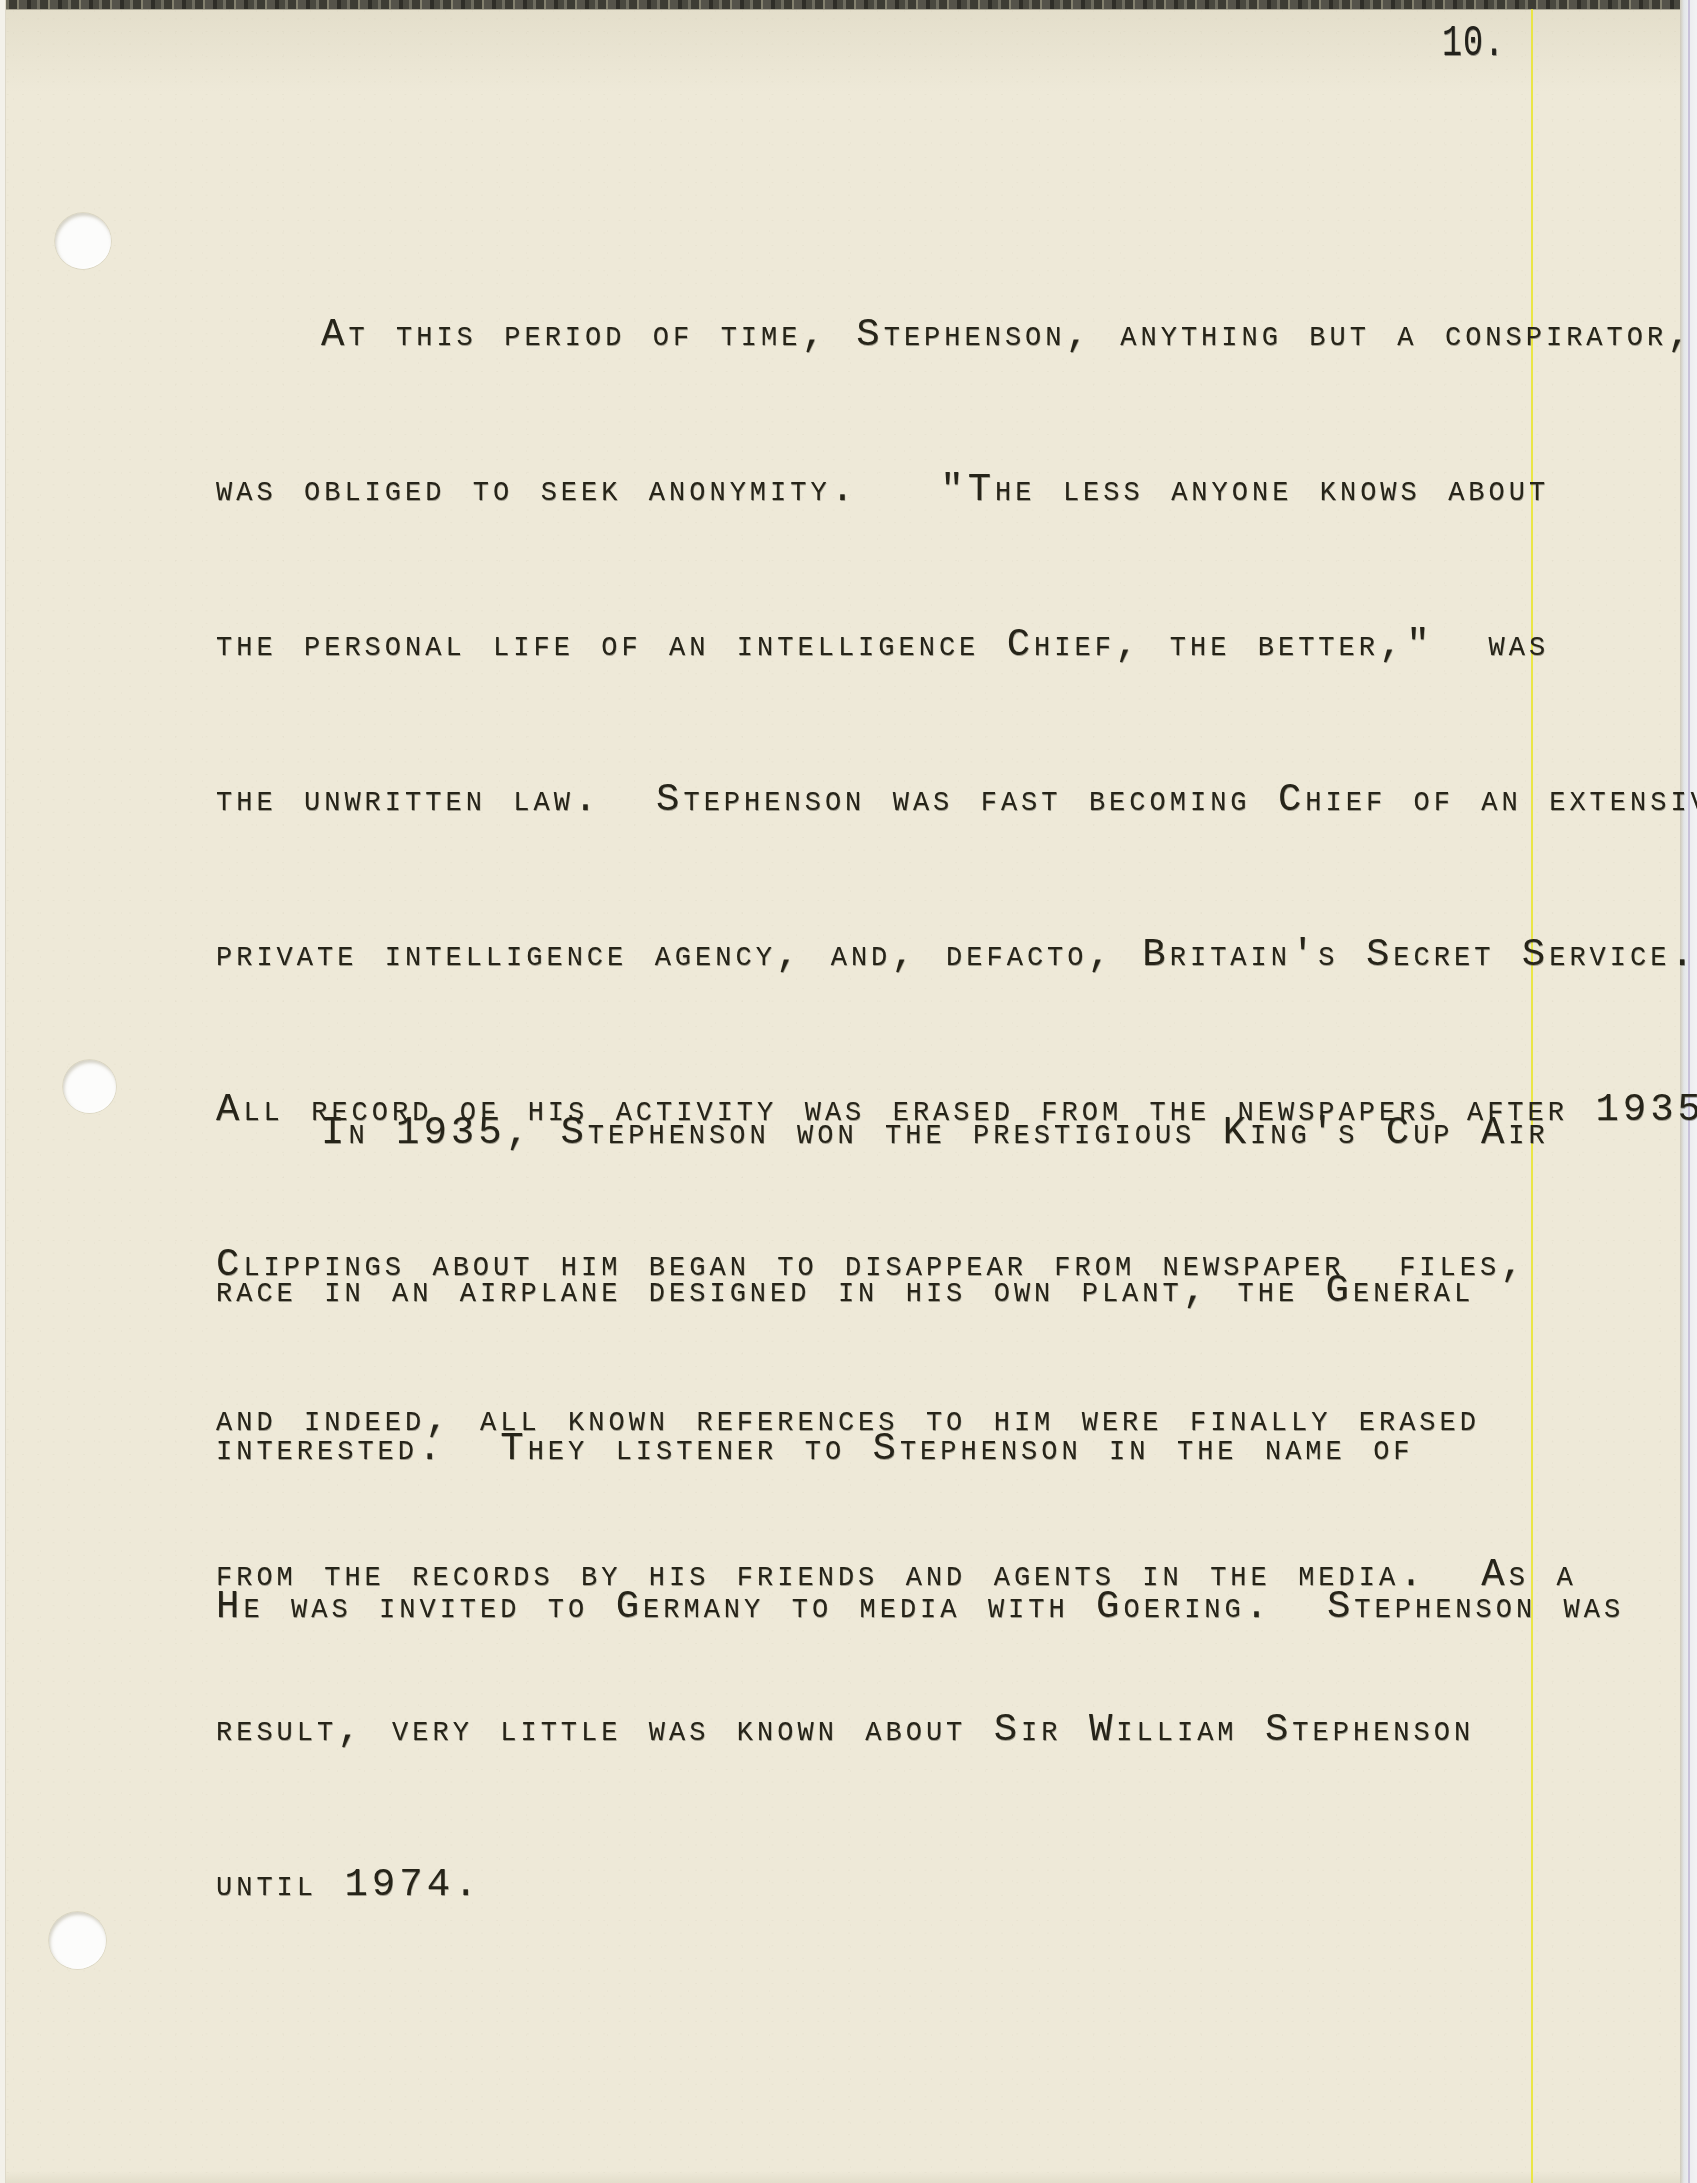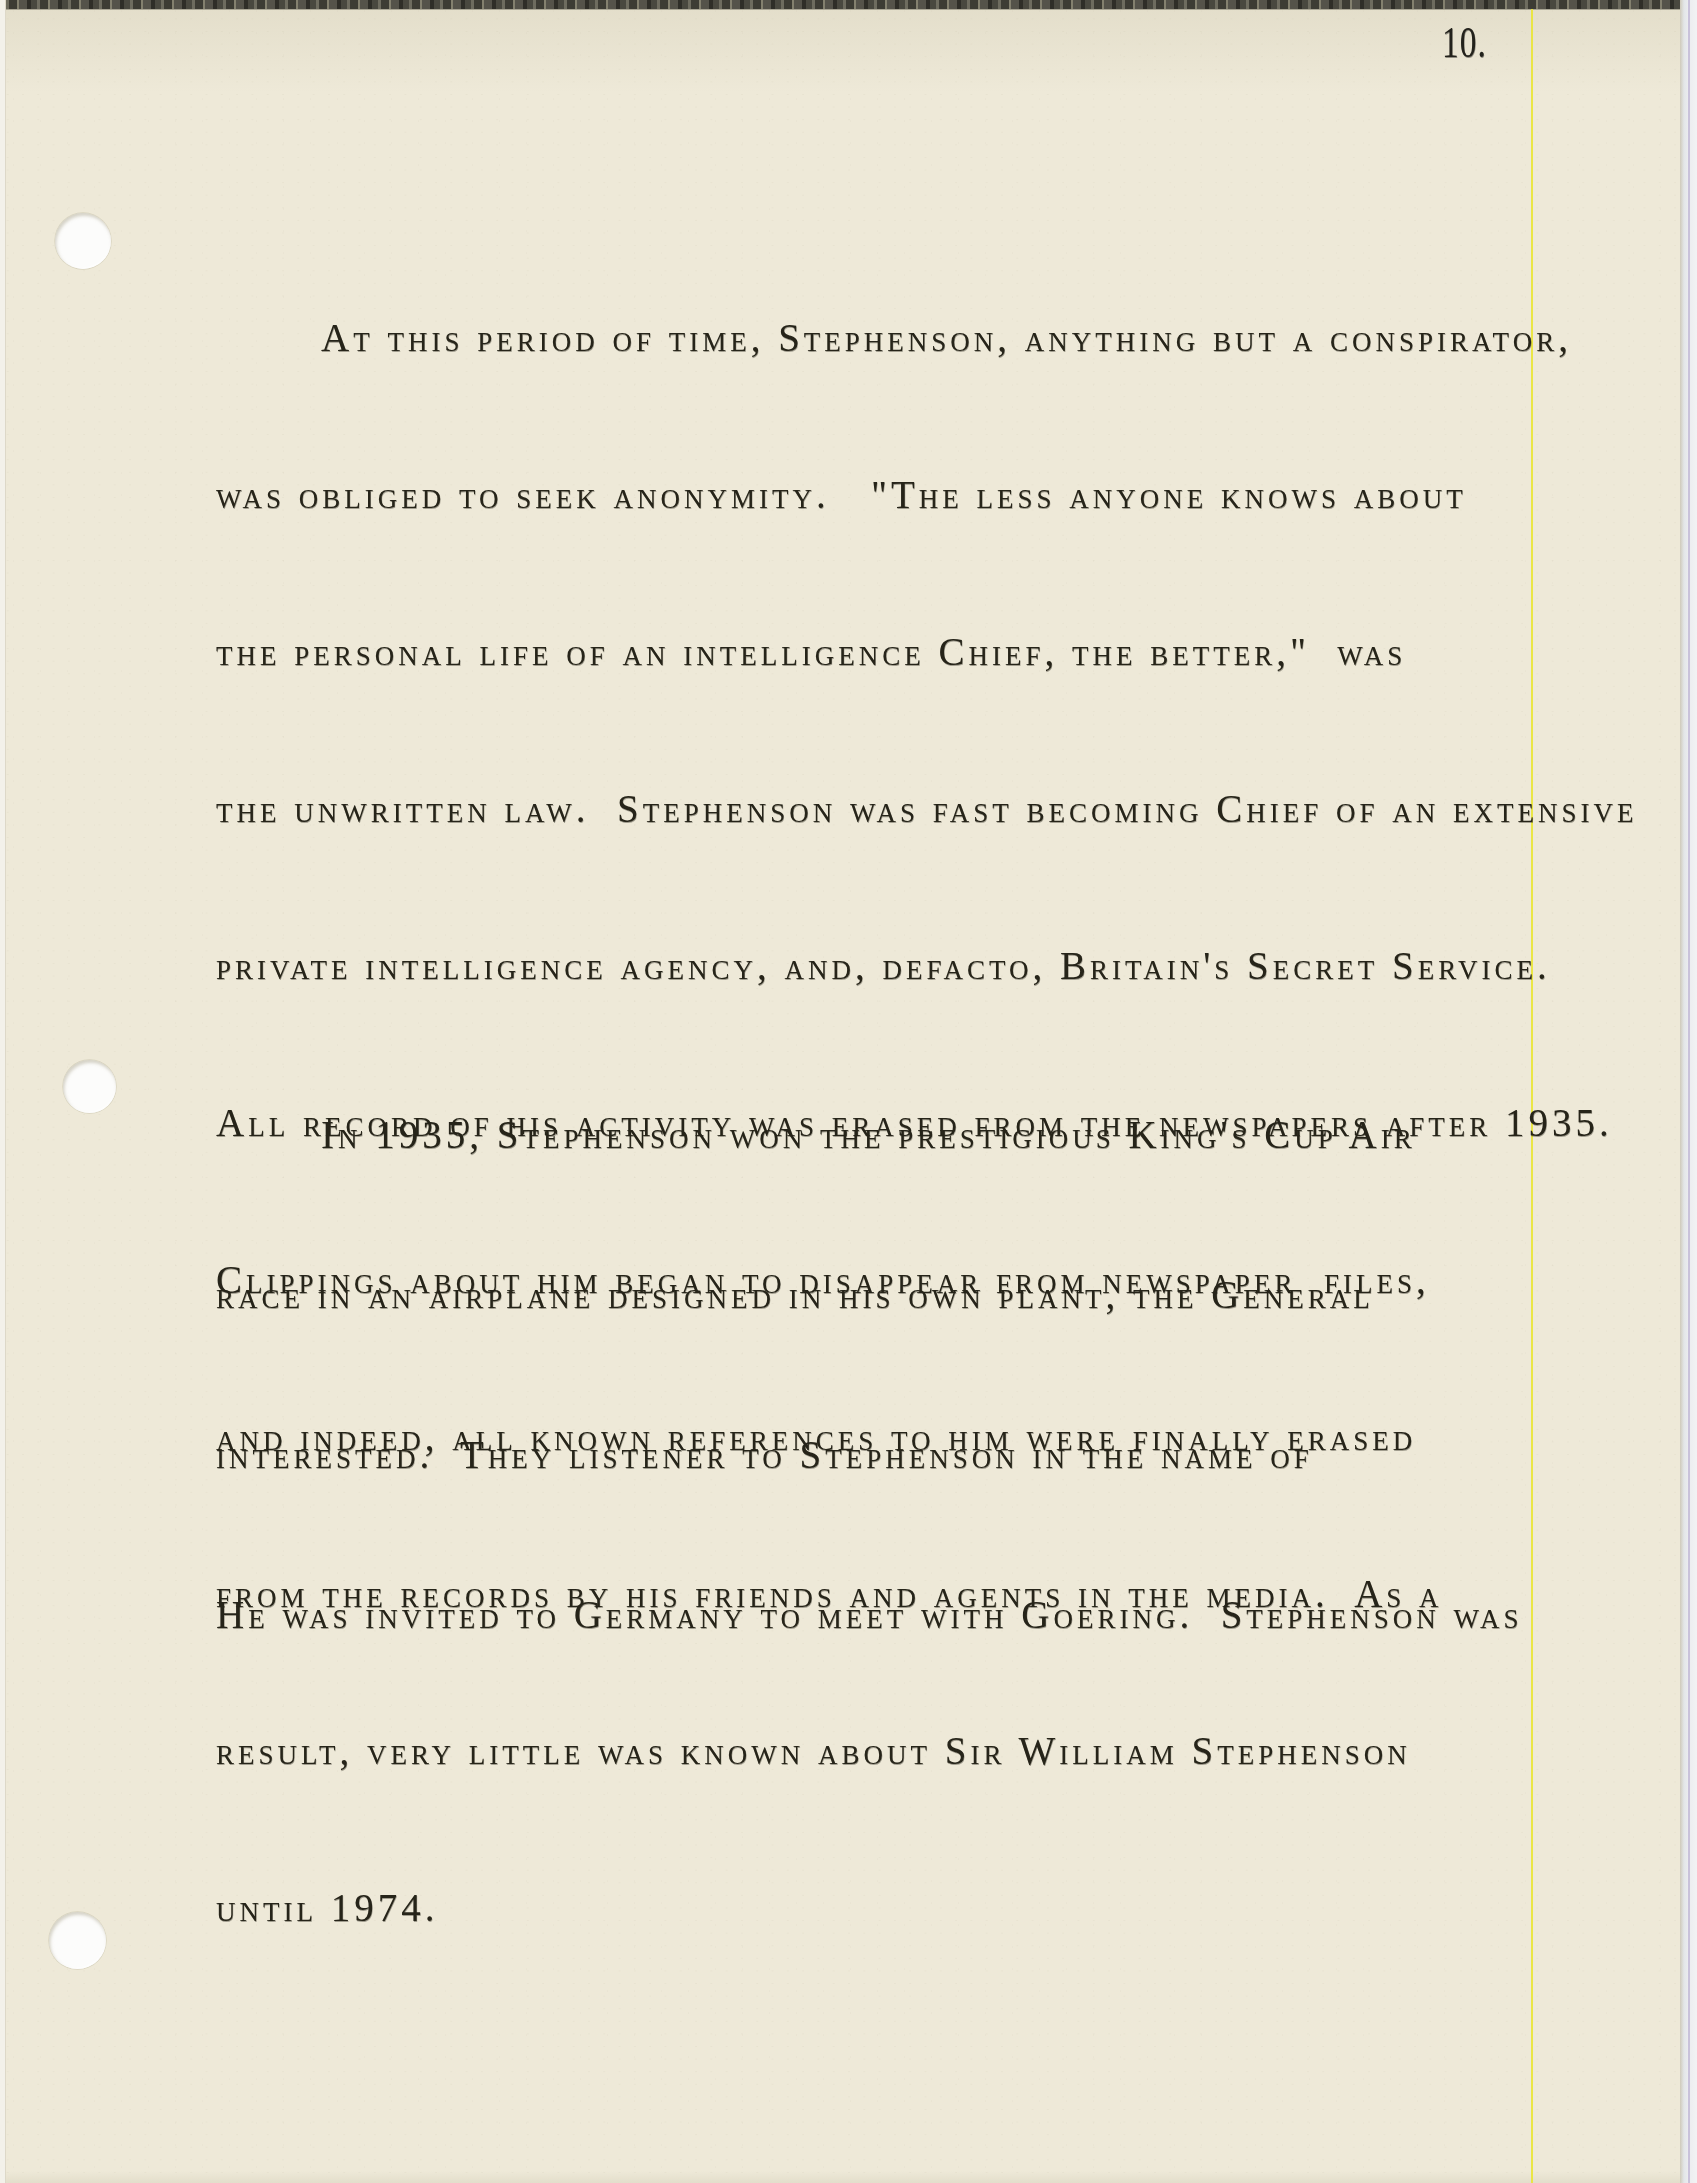--- a/index.html
+++ b/index.html
@@ -1,21 +1,21 @@
 <!DOCTYPE html>
 <html style="font-size:10.7px"><head>
 <meta charset="utf-8">
 <style>
   html, body { margin: 0; padding: 0; background: #d8d8d4; }
   .scan {
     position: relative;
     width: 1697px;
     height: 2183px;
     overflow: hidden;
-    font-family: Liberation Serif, serif;
+    font-family: Liberation Mono, monospace;
     background: #e9e5d4;
   }
   .paper {
     position: absolute;
     inset: 0;
     background-color: #eee9d8;
     background-image:
       linear-gradient(180deg, rgba(185,178,148,0.22) 0%, rgba(185,178,148,0.0) 93px),
       linear-gradient(0deg, rgba(165,158,128,0.15) 0%, rgba(165,158,128,0.0) 12px),
       radial-gradient(rgba(125,115,85,0.055) 0.7px, rgba(0,0,0,0) 1.1px),
@@ -108,21 +108,21 @@
     <div class="line">and indeed, all known references to him were finally erased</div>
     <div class="line">from the records by his friends and agents in the media.  As a</div>
     <div class="line">result, very little was known about Sir William Stephenson</div>
     <div class="line">until 1974.</div>
   </div>
 
   <div class="textcol p2">
     <div class="line indent">In 1935, Stephenson won the prestigious King's Cup Air</div>
     <div class="line">race in an airplane designed in his own plant, the General</div>
     <div class="line">interested.  They listener to Stephenson in the name of</div>
-    <div class="line">He was invited to Germany to meet with Goering.  Stephenson was</div>
+    <div class="line">He was invited to Germany to media with Goering.  Stephenson was</div>
     
     
     
     
     
     
   </div>
 </div>
 
 

